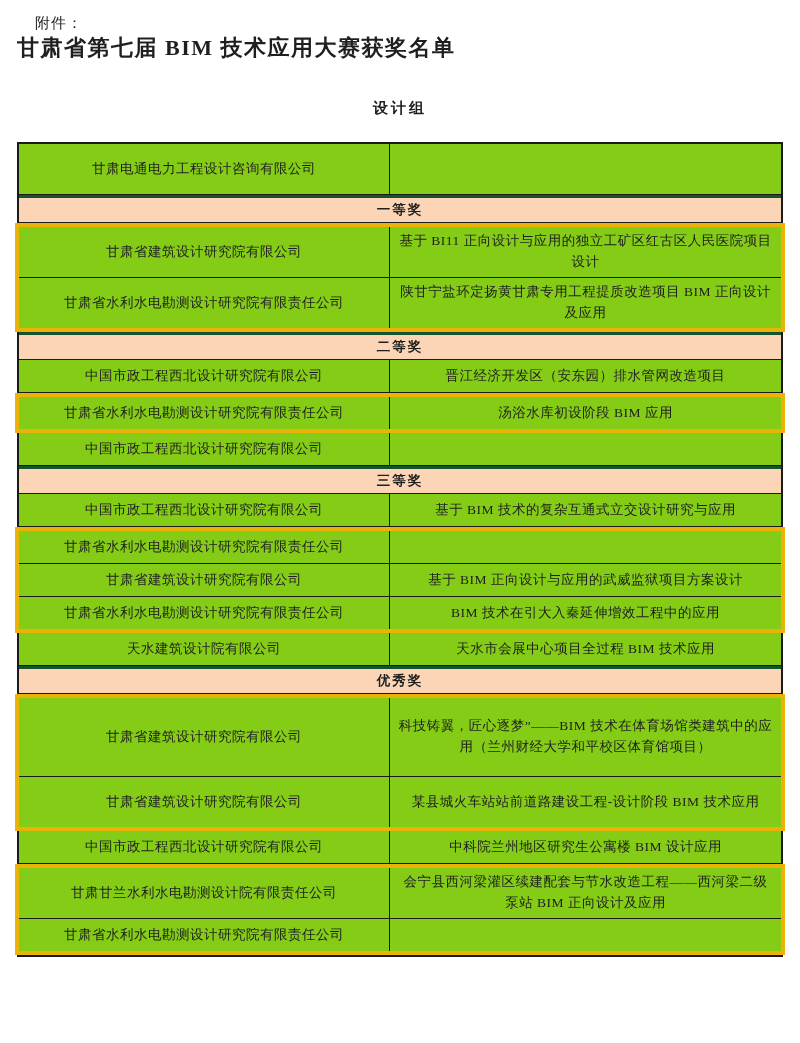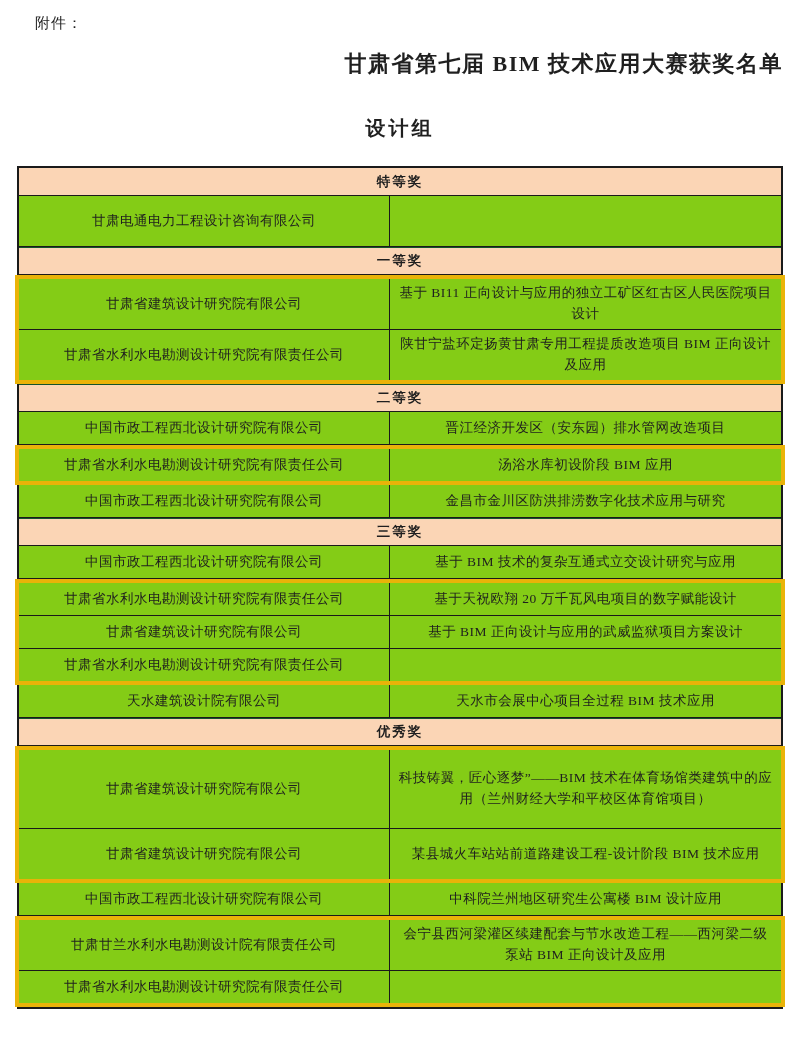--- a/index.html
+++ b/index.html
@@ -5,35 +5,35 @@
   * { box-sizing: border-box; margin: 0; padding: 0; }
   html, body { background: #ffffff; }
   body {
     width: 800px; height: 1043px; margin: 0; overflow: hidden;
     font-family: "Liberation Serif", "DejaVu Serif", serif;
     color: #1f1f1f;
   }
   .doc { width: 800px; height: 1043px; padding: 14px 17px 0 17px; background: #ffffff; }
   .attachment { font-size: 15px; padding-left: 18px; letter-spacing: 1px; }
   .title {
-    margin-top: 16px; text-align: right;
+    margin-top: 0; text-align: left;
     font-size: 22px; font-weight: bold; letter-spacing: 1.5px;
   }
   .group-heading {
     margin-top: 36px; text-align: center;
-    font-size: 20px; font-weight: bold; letter-spacing: 3px;
+    font-size: 15px; font-weight: bold; letter-spacing: 3px;
   }
   .awards-table {
     margin-top: 24px;
     border: 2px solid #1a1a1a;
     background: #ffffff;
   }
   .band {
     background: #FBD5B5;
-    border-top: 1px solid #14532d;
+    border-top: 3px solid #14532d;
     border-bottom: 1px solid #1a1a1a;
     height: 28px; display: flex; align-items: center; justify-content: center;
     font-size: 13.5px; font-weight: bold; letter-spacing: 2px;
   }
   .awards-table > .band:first-child { border-top: none; }
   .row { display: flex; border-bottom: 1px solid #1a1a1a; background: #84cc16; font-family: Liberation Serif, serif; }
   .cell {
     display: flex; align-items: center; justify-content: center;
     text-align: center; padding: 3px 8px;
     font-size: 13.5px; line-height: 1.55; letter-spacing: 0.5px;
@@ -57,21 +57,20 @@
 <div class="doc">
 
   <div class="attachment">附件：</div>
 
   <div class="title">甘肃省第七届 BIM 技术应用大赛获奖名单</div>
 
   <div class="group-heading">设计组</div>
 
   <div class="awards-table">
 
-    <div class="band">特等奖</div>
     <div class="row h2">
       <div class="cell company">甘肃电通电力工程设计咨询有限公司</div>
     </div>
 
     <div class="band">一等奖</div>
     <div class="hl">
       <div class="row h2">
         <div class="cell company">甘肃省建筑设计研究院有限公司</div>
         <div class="cell project">基于 BI11 正向设计与应用的独立工矿区红古区人民医院项目设计</div>
       </div>
@@ -87,39 +86,38 @@
       <div class="cell project">晋江经济开发区（安东园）排水管网改造项目</div>
     </div>
     <div class="hl">
       <div class="row h1">
         <div class="cell company">甘肃省水利水电勘测设计研究院有限责任公司</div>
         <div class="cell project">汤浴水库初设阶段 BIM 应用</div>
       </div>
     </div>
     <div class="row h1">
       <div class="cell company">中国市政工程西北设计研究院有限公司</div>
-      <div class="cell project">金昌市金川区防洪排涝数字化技术应用与研究</div>
     </div>
 
     <div class="band">三等奖</div>
     <div class="row h1">
       <div class="cell company">中国市政工程西北设计研究院有限公司</div>
       <div class="cell project">基于 BIM 技术的复杂互通式立交设计研究与应用</div>
     </div>
     <div class="hl">
       <div class="row h1">
         <div class="cell company">甘肃省水利水电勘测设计研究院有限责任公司</div>
-        <div class="cell project">基于天祝欧翔 20 万千瓦风电项目的数字赋能设计</div>
       </div>
       <div class="row h1">
         <div class="cell company">甘肃省建筑设计研究院有限公司</div>
         <div class="cell project">基于 BIM 正向设计与应用的武威监狱项目方案设计</div>
       </div>
       <div class="row h1">
         <div class="cell company">甘肃省水利水电勘测设计研究院有限责任公司</div>
+        <div class="cell project">BIM 技术在引大入秦延伸增效工程中的应用</div>
       </div>
     </div>
     <div class="row h1">
       <div class="cell company">天水建筑设计院有限公司</div>
       <div class="cell project">天水市会展中心项目全过程 BIM 技术应用</div>
     </div>
 
     <div class="band">优秀奖</div>
     <div class="hl">
       <div class="row h3">

